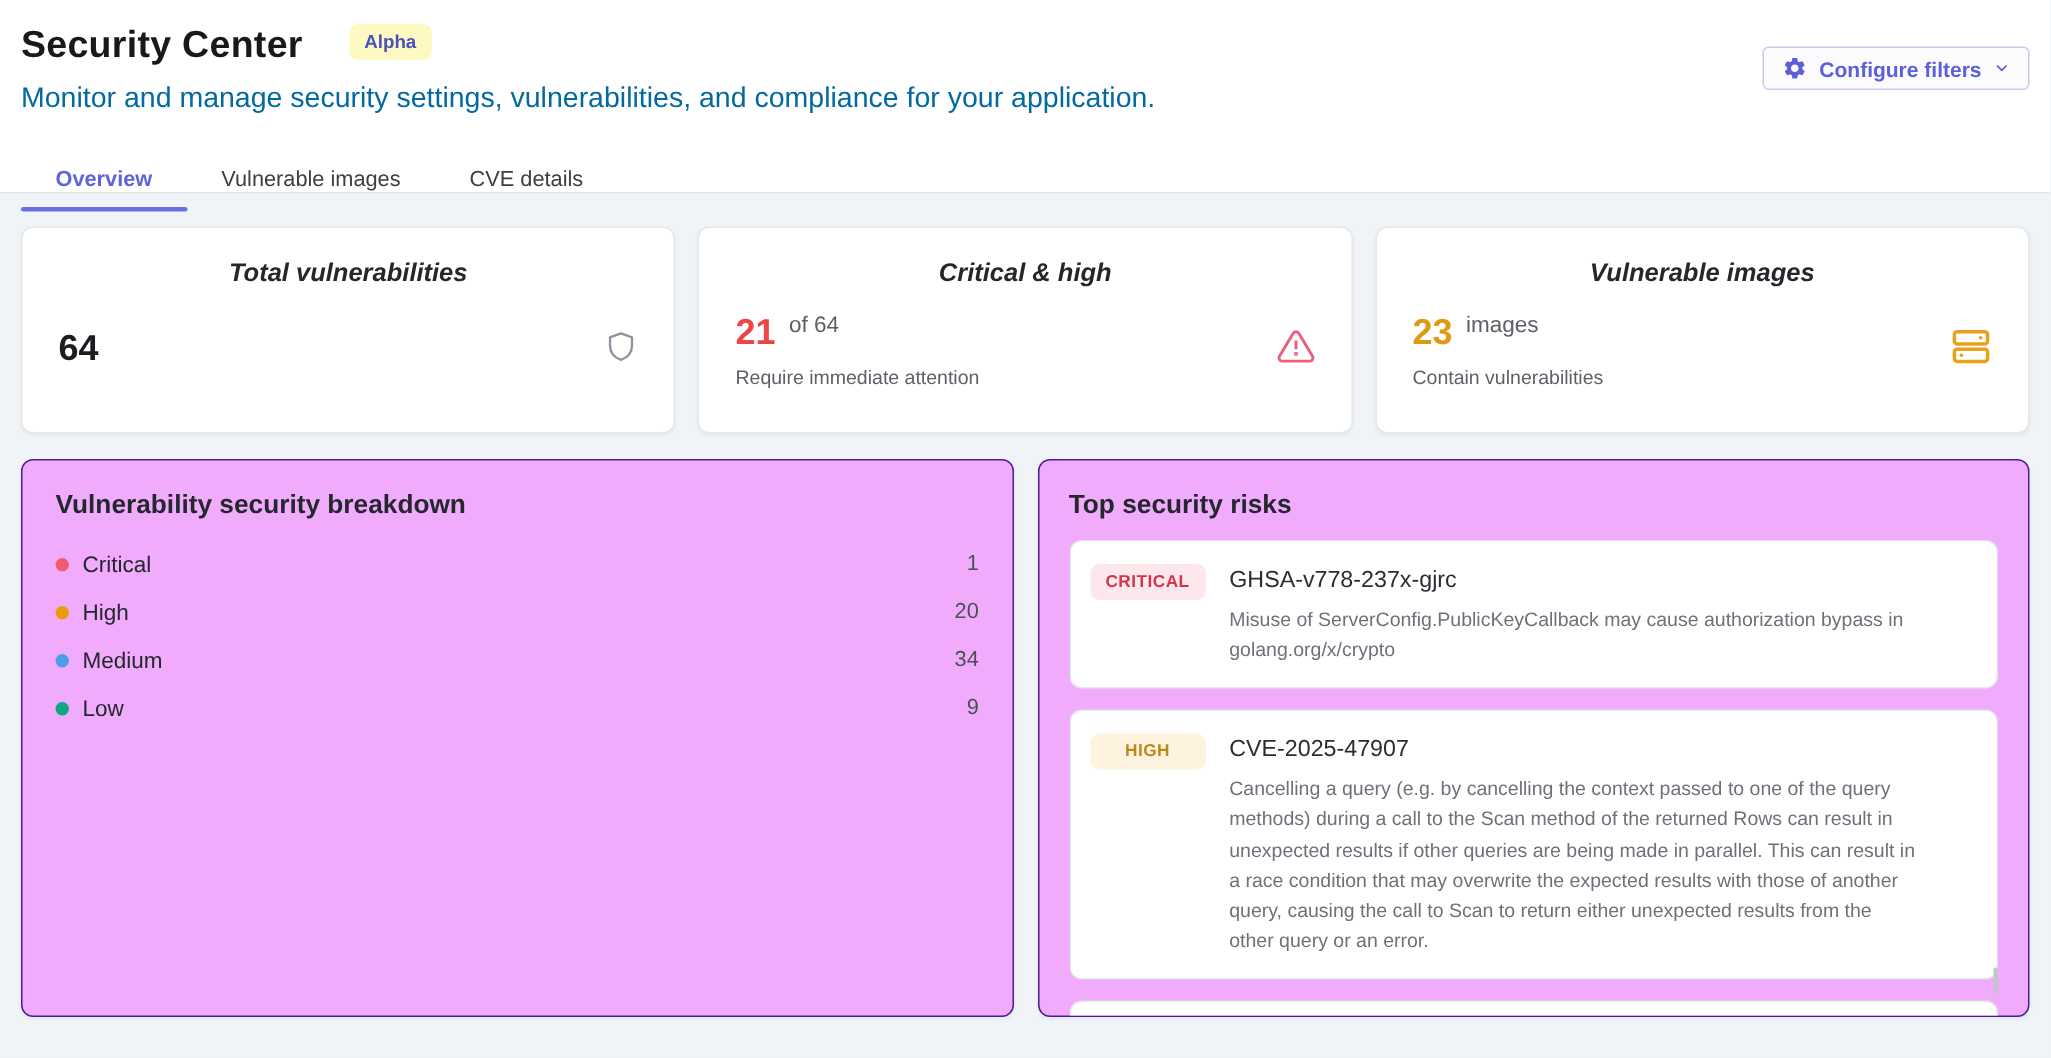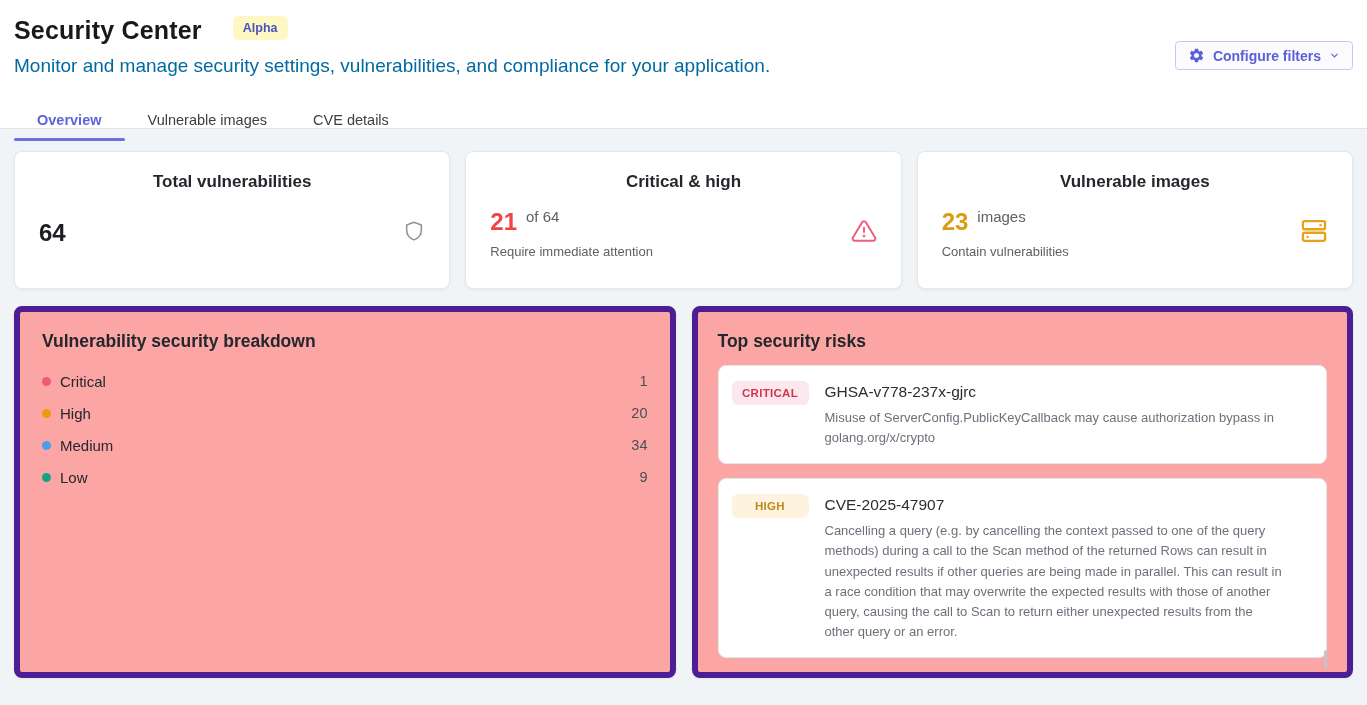--- a/index.html
+++ b/index.html
@@ -24,21 +24,21 @@
   }
   .alpha-badge {
     margin-left:31px;
     background:#fef9c3; color:#4a51bd;
     font-size:12.5px; font-weight:700;
     padding:5px 10px; border-radius:6px;
   }
   .subtitle { margin-top:10px; font-size:19px; color:#0369a1; }
 
   .configure-btn {
-    position:absolute; top:41px; right:14px;
+    position:absolute; top:31px; right:14px;
     display:flex; align-items:center; gap:8px;
     height:29px; padding:0 12px;
     background:#fbfbfe;
     border:1px solid #c6caee; border-radius:4px;
     color:#5b60d8; font-size:14px; font-weight:700;
     cursor:pointer;
   }
   .configure-btn svg { display:block; }
 
   .tabs { display:flex; margin-top:28px; }
@@ -61,33 +61,33 @@
   }
 
   .stats { display:grid; grid-template-columns:1fr 1fr 1fr; gap:15px; height:138px; }
   .card {
     background:#ffffff;
     border:1px solid #e5e8ea; border-radius:8px;
     box-shadow:0 1px 3px rgba(16,24,40,.06);
     padding:20px 24px 18px 24px;
     display:flex; flex-direction:column;
   }
-  .card-title { text-align:center; font-size:17px; font-weight:700; color:#24272c; }
+  .card-title { text-align:center; font-size:17px; font-weight:700; color:#24272c;font-style:italic; }
   .card-body { flex:1; display:flex; align-items:center; justify-content:space-between; margin-top:4px; }
   .value-line { display:flex; align-items:flex-start; }
   .big-value { font-size:24px; font-weight:700; color:#1b1d21; }
   .big-value.red { color:#ef4444; }
   .big-value.orange { color:#dd9b15; }
   .value-suffix { margin-left:9px; font-size:15px; color:#5d6167; }
   .card-sub { margin-top:8px; font-size:13px; color:#5d6167; }
 
   .panels { display:grid; grid-template-columns:1fr 1fr; gap:16px; margin-top:17px; height:372px; }
   .panel {
-    background:#fca5a5;
-    border:6px solid #4c1d95; border-radius:8px;
+    background:#f0abfc;
+    border:1px solid #4c1d95; border-radius:8px;
     box-shadow:0 1px 3px rgba(16,24,40,.06);
     overflow:hidden;
   }
   .panel-title { font-size:17.5px; font-weight:700; color:#24272c; }
 
   .breakdown-panel { padding:19px 22px; }
   .legend { margin-top:13px; }
   .legend-row { display:flex; align-items:center; height:32px; }
   .legend-dot { width:9px; height:9px; border-radius:50%; flex:0 0 9px; }
   .legend-label { margin-left:9px; font-size:15px; color:#24272c; }

